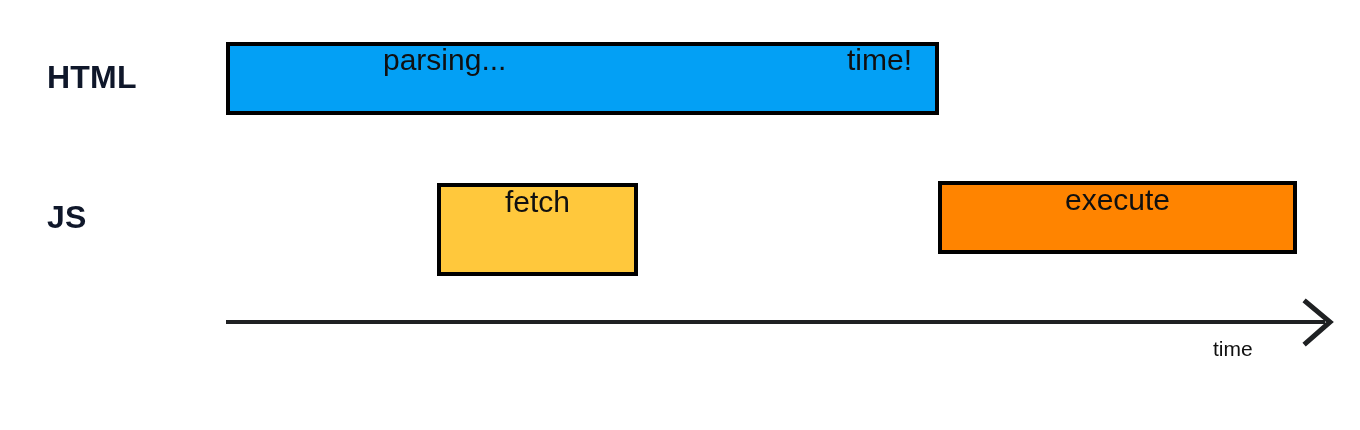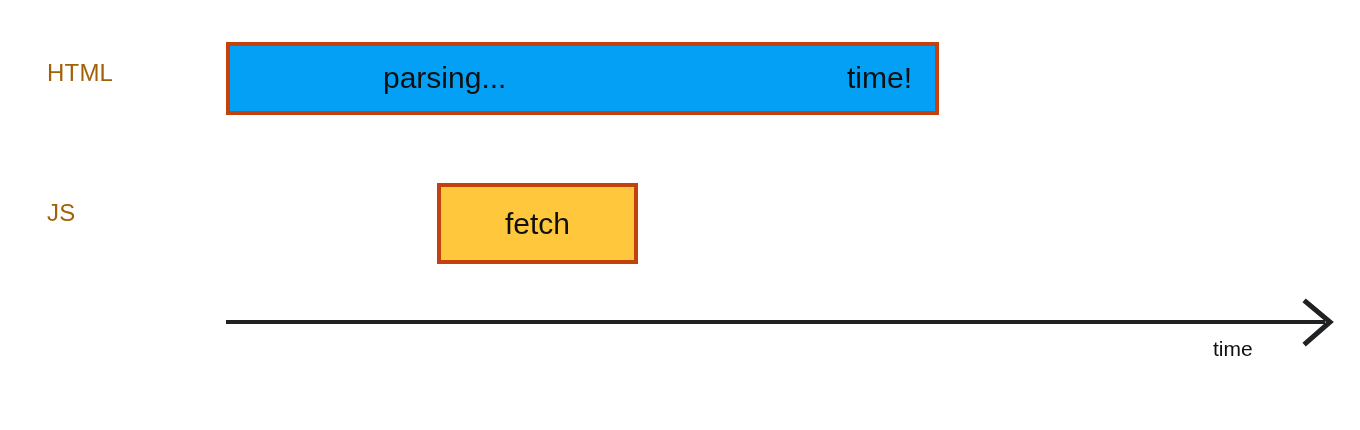--- a/index.html
+++ b/index.html
@@ -15,37 +15,37 @@
     position: relative;
     width: 1360px;
     height: 430px;
     background: #ffffff;
     overflow: hidden;
   }
 
   
   .row-label {
     position: absolute;
-    font-size: 24px;
+    font-size: 32px;
     line-height: 1;
-    color: #a16207;
+    color: #0f172a;
     letter-spacing: 0.2px;
     white-space: nowrap;
-    font-weight: 400;
+    font-weight: 700;
   }
   #label-html { left: 47px; top: 61px; }
   #label-js   { left: 47px; top: 201px; }
 
   
   .bar {
     position: absolute;
     box-sizing: border-box;
-    border: 4px solid #c2410c;
+    border: 4px solid #000000;
     display: flex;
-    align-items: center;
+    align-items: flex-start;
   }
   .bar-text {
     font-size: 30px;
     line-height: 1;
     color: #101010;
     white-space: nowrap;
     font-weight: 400;
   }
 
   
@@ -58,21 +58,21 @@
     justify-content: space-between;
     padding: 0 23px 0 153px;
   }
   #bar-parsing .bar-text { transform: translateY(-1px); }
 
   
   #bar-fetch {
     left: 437px;
     top: 183px;
     width: 201px;
-    height: 81px;
+    height: 93px;
     background: #ffc83c;
     justify-content: center;
   }
 
   
   #bar-execute {
     left: 938px;
     top: 181px;
     width: 359px;
     height: 73px;
@@ -112,20 +112,23 @@
     <span class="bar-text">parsing...</span>
     <span class="bar-text">time!</span>
   </div>
 
   <div id="label-js" class="row-label">JS</div>
 
   <div id="bar-fetch" class="bar">
     <span class="bar-text">fetch</span>
   </div>
 
+  <div id="bar-execute" class="bar">
+    <span class="bar-text">execute</span>
+  </div>
 
   <div id="time-axis">
     <svg width="1120" height="56" viewBox="0 0 1120 56">
       <line x1="6" y1="26" x2="1105" y2="26" stroke="#1f2123" stroke-width="4" stroke-linecap="butt"></line>
       <polyline points="1086,6 1110,26 1086,47" fill="none" stroke="#1f2123" stroke-width="5" stroke-linecap="square" stroke-linejoin="miter"></polyline>
     </svg>
   </div>
 
   <div id="label-time">time</div>
 

